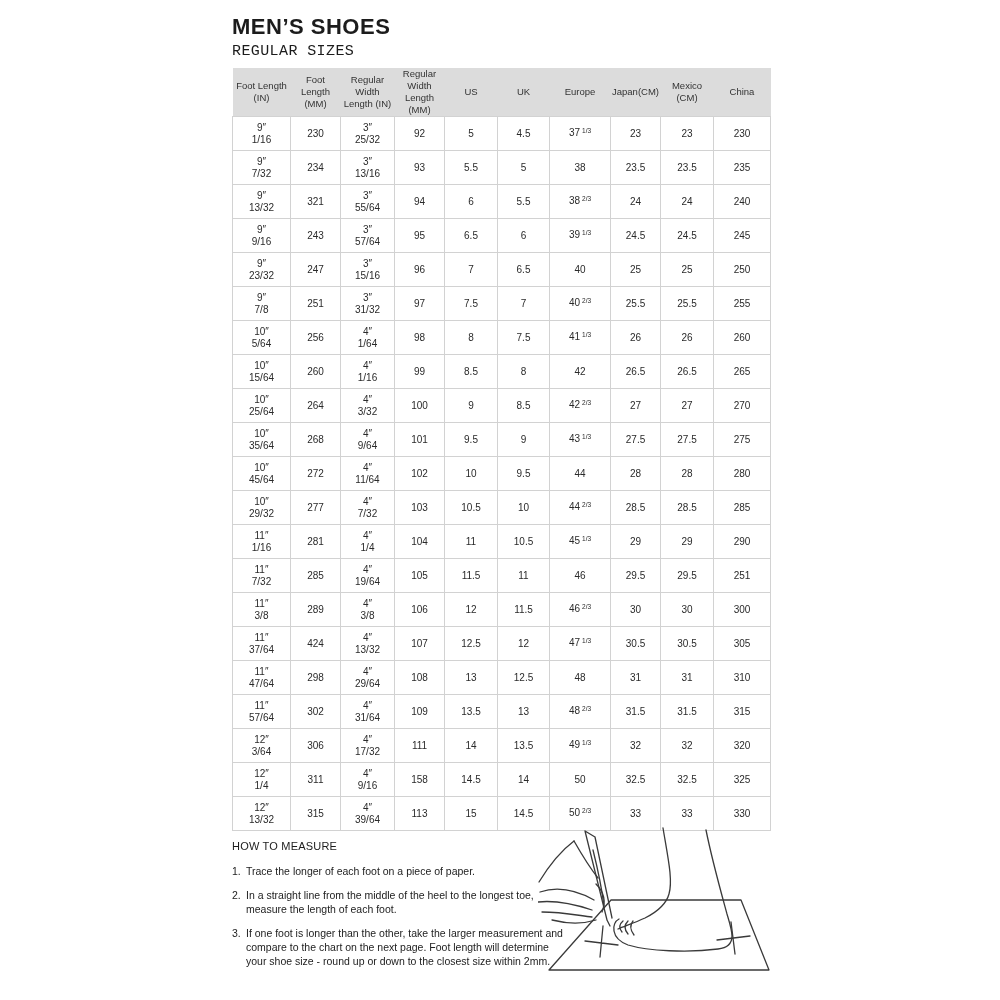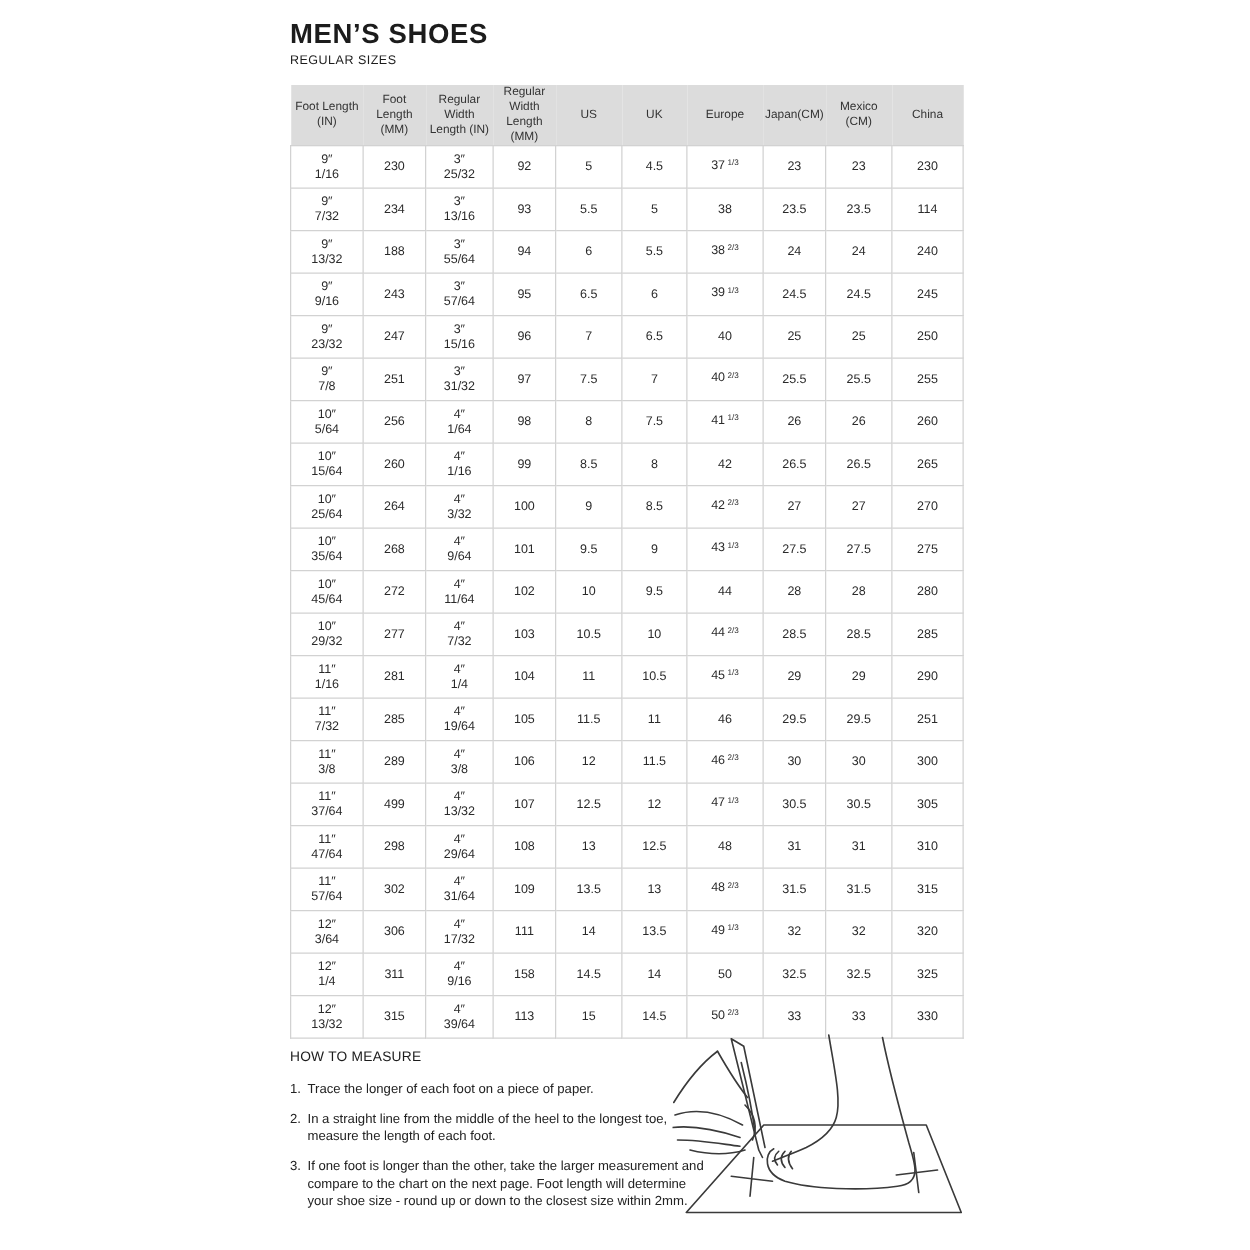--- a/index.html
+++ b/index.html
@@ -2,21 +2,21 @@
 <html><head>
 <meta charset="utf-8">
 <style>
   html,body{margin:0;padding:0;background:#fff;}
   .page{
     position:relative;width:948px;height:1000px;background:#fff;
     font-family:"Liberation Sans",sans-serif;color:#222;overflow:hidden;
   }
   .title-block{position:absolute;left:232px;top:14px;}
   .page-title{margin:0;font-size:22px;font-weight:700;letter-spacing:.5px;color:#1c1c1c;}
-  .page-subtitle{margin:3px 0 0 0;font-size:10px;font-weight:500;letter-spacing:.4px;color:#1c1c1c;}
+  .page-subtitle{margin:3px 0 0 0;font-size:15px;font-weight:500;letter-spacing:.4px;color:#1c1c1c;font-family:Liberation Mono, monospace;}
 
   table.size-table{
     position:absolute;left:232px;top:68px;width:538px;
     border-collapse:collapse;table-layout:fixed;
   }
   .size-table th{
     background:#dcdcdc;height:45px;padding:0;border:0;
     font-size:9.5px;font-weight:400;color:#333;text-align:center;
     line-height:12px;vertical-align:middle;
   }
@@ -95,25 +95,25 @@
         <tr>
           <td>9″<br>7/32</td>
           <td>234</td>
           <td>3″<br>13/16</td>
           <td>93</td>
           <td>5.5</td>
           <td>5</td>
           <td>38</td>
           <td>23.5</td>
           <td>23.5</td>
-          <td>114</td>
+          <td>235</td>
         </tr>
         <tr>
           <td>9″<br>13/32</td>
-          <td>188</td>
+          <td>321</td>
           <td>3″<br>55/64</td>
           <td>94</td>
           <td>6</td>
           <td>5.5</td>
           <td>38<span class="frac">2/3</span></td>
           <td>24</td>
           <td>24</td>
           <td>240</td>
         </tr>
         <tr>
@@ -255,21 +255,21 @@
           <td>106</td>
           <td>12</td>
           <td>11.5</td>
           <td>46<span class="frac">2/3</span></td>
           <td>30</td>
           <td>30</td>
           <td>300</td>
         </tr>
         <tr>
           <td>11″<br>37/64</td>
-          <td>499</td>
+          <td>424</td>
           <td>4″<br>13/32</td>
           <td>107</td>
           <td>12.5</td>
           <td>12</td>
           <td>47<span class="frac">1/3</span></td>
           <td>30.5</td>
           <td>30.5</td>
           <td>305</td>
         </tr>
         <tr>

